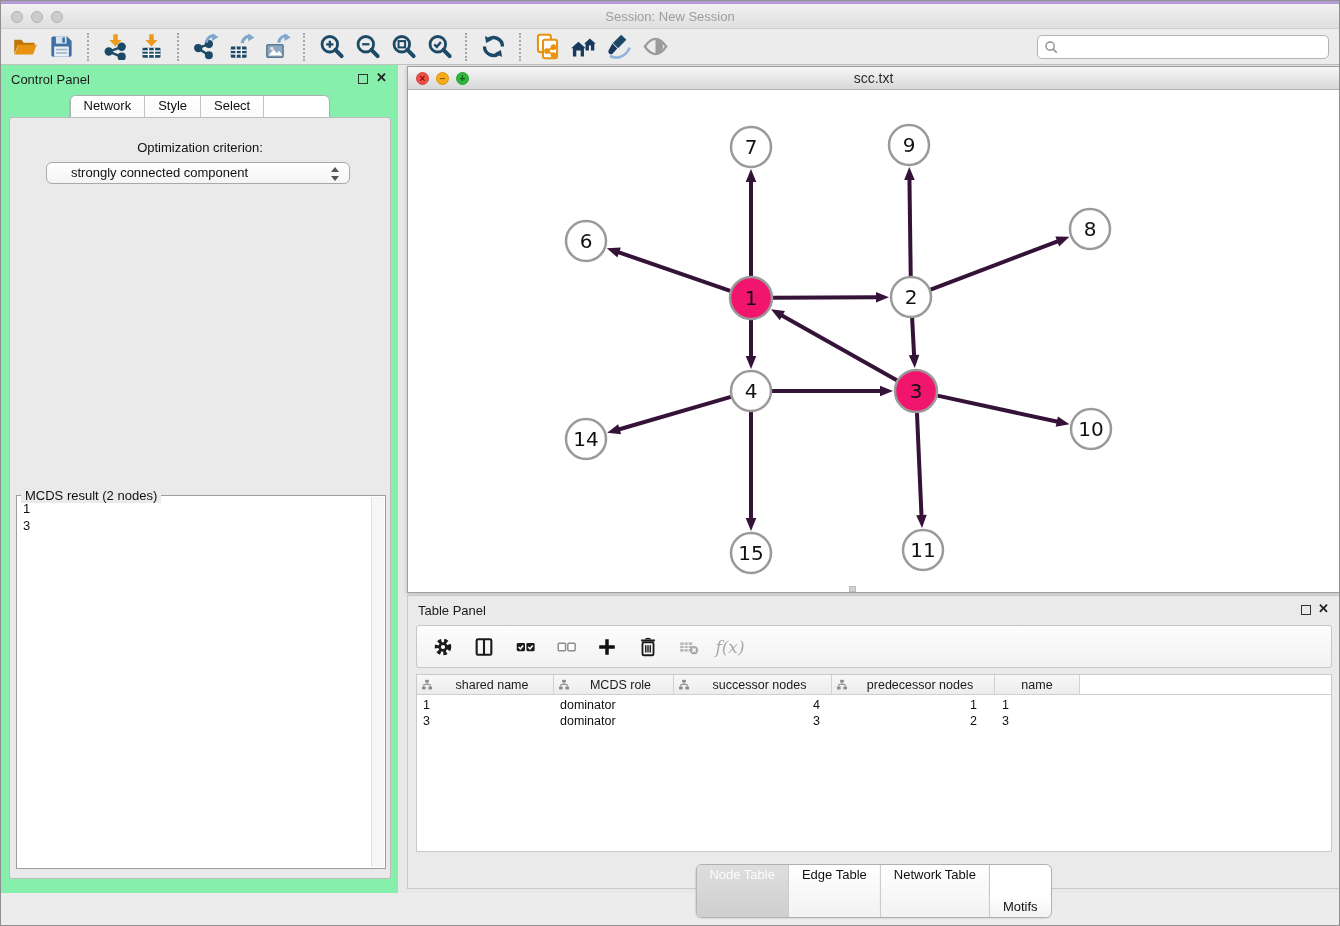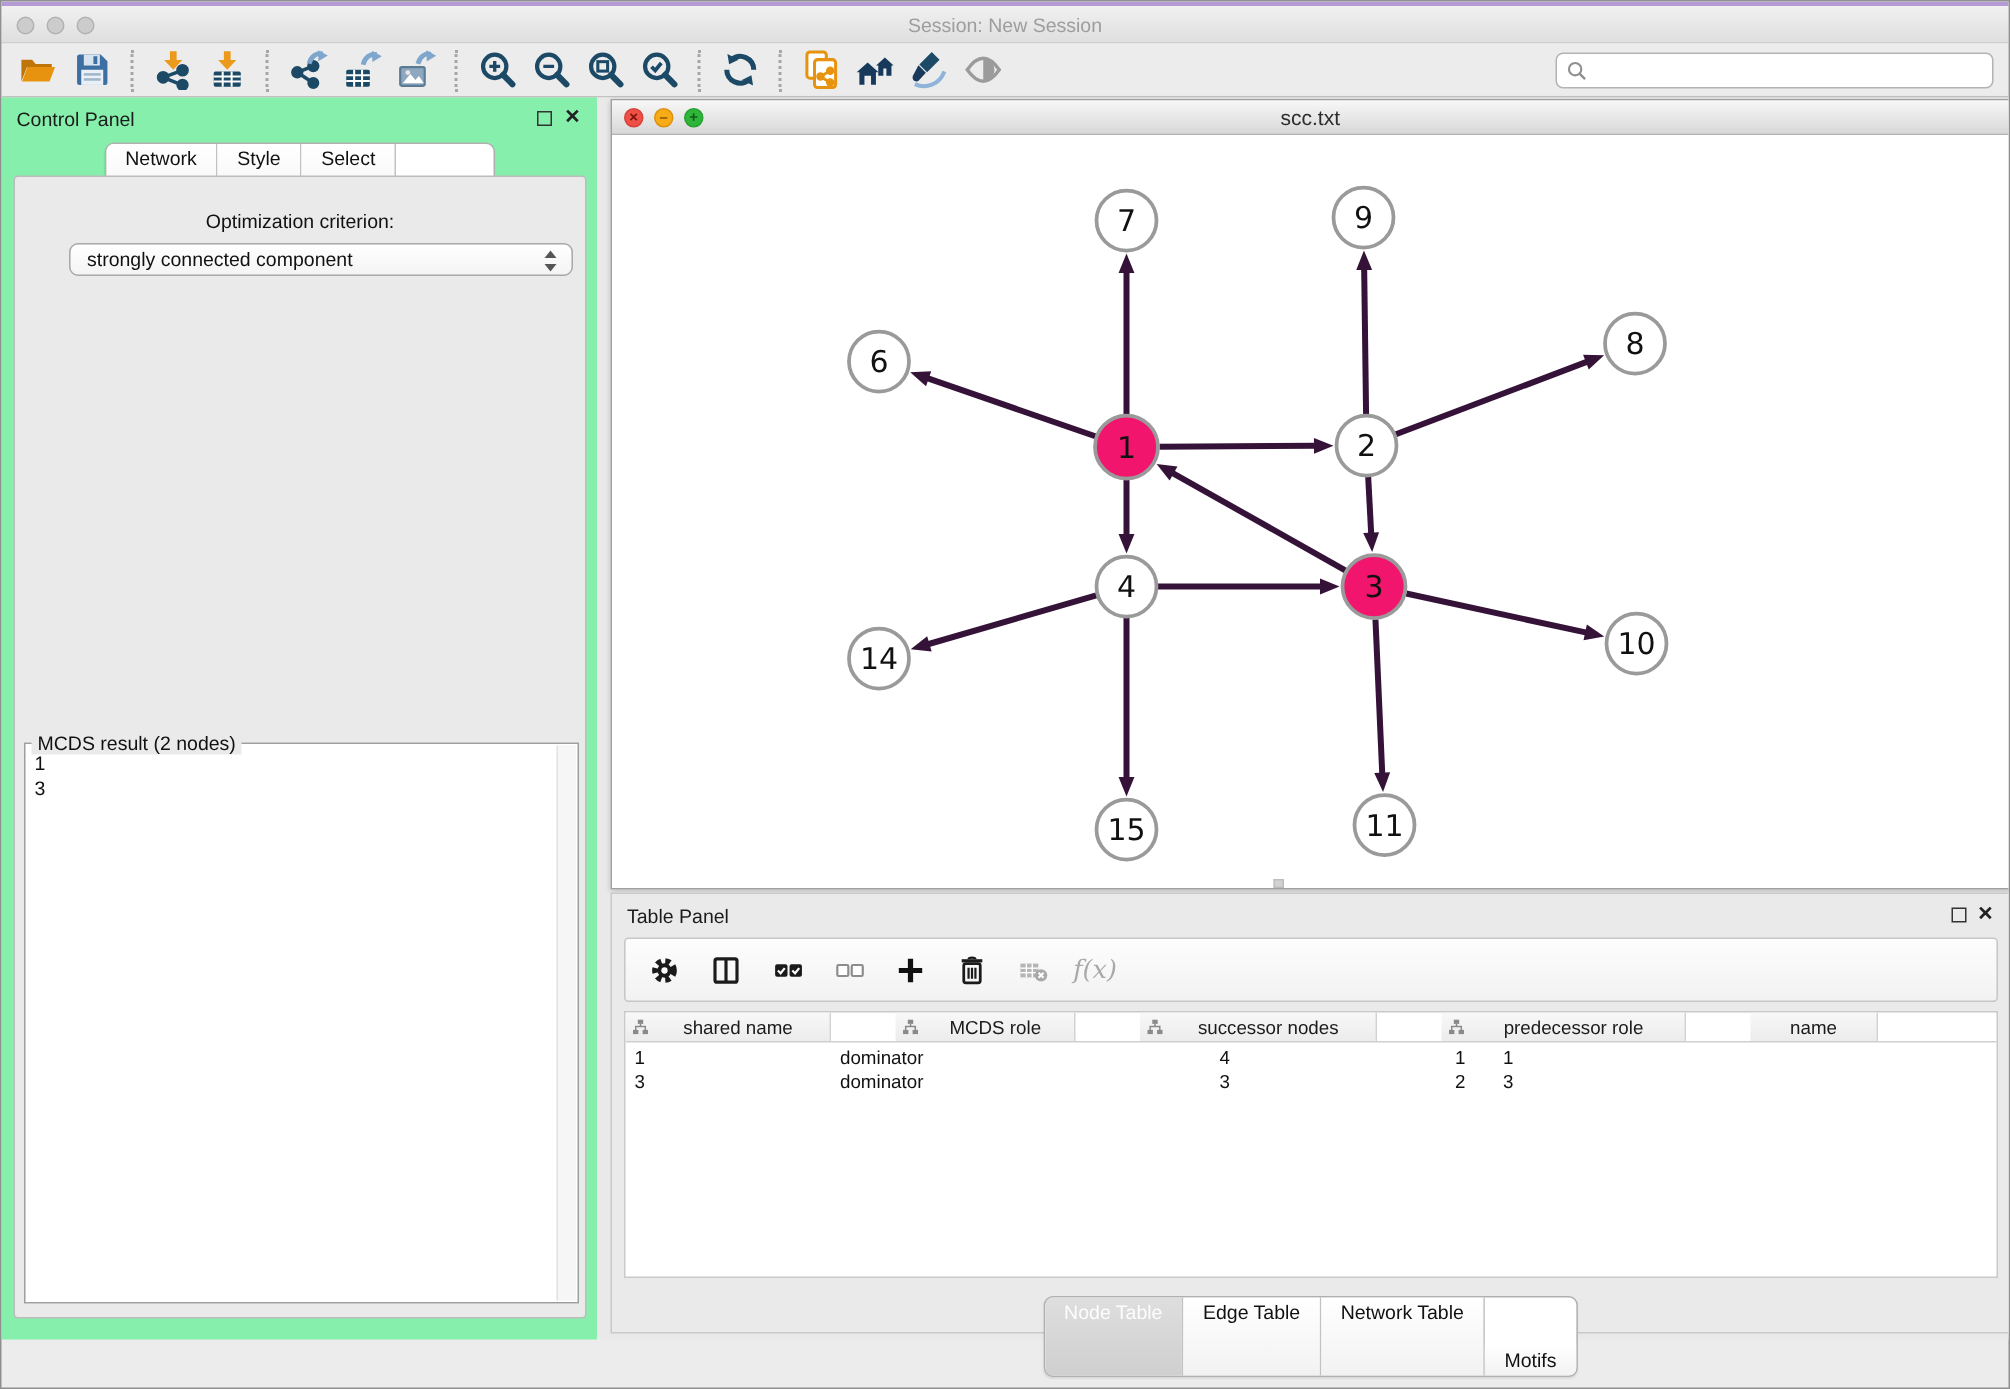--- a/index.html
+++ b/index.html
@@ -40,23 +40,23 @@
   .seg { display:inline-flex; border:1px solid #b0b0b0; border-radius:6px; overflow:hidden;
          background:#fff; box-shadow:0 1px 1px rgba(0,0,0,0.08); }
   .segitem { padding:2px 13px 3px; font-size:13px; color:#111; background:linear-gradient(#ffffff,#f2f2f2);
              border-right:1px solid #c2c2c2; white-space:nowrap; }
   .segitem:last-child { border-right:none;margin-top:32px; }
   .segitem.selected { background:linear-gradient(#dedede,#cfcfcf); color:#fdfdfd; }
   .cp-tabs { position:absolute; top:30px; left:50%; transform:translateX(-50%); }
   .cp-box { position:absolute; left:8px; top:52px; width:382px; height:762px; background:#eaeaea;
             border:1px solid #bcbcbc; border-radius:3px; }
   .opt-label { position:absolute; top:22px; left:0; right:0; text-align:center; font-size:13px; color:#111; }
-  .dropdown { position:absolute; top:44px; left:36px; width:336px; height:22px; background:linear-gradient(#ffffff,#f4f4f4);
+  .dropdown { position:absolute; top:44px; left:36px; width:304px; height:22px; background:linear-gradient(#ffffff,#f4f4f4);
               border:1px solid #a9a9a9; border-radius:6px; font-size:13px; color:#111; line-height:20px;
-              padding-left:11px; }
+              padding-left:24px; }
   .stepper { position:absolute; right:8px; top:3px; width:10px; height:16px; }
   .stepper .up { position:absolute; top:1px; left:0; width:0; height:0; border-left:4.5px solid transparent;
                  border-right:4.5px solid transparent; border-bottom:5.5px solid #555; }
   .stepper .down { position:absolute; bottom:1px; left:0; width:0; height:0; border-left:4.5px solid transparent;
                    border-right:4.5px solid transparent; border-top:5.5px solid #555; }
   .btn-row { position:absolute; top:76px; left:0; right:0; display:flex; justify-content:center; gap:14px; }
   .push-btn { height:22px; padding:0 13px; background:linear-gradient(#ffffff,#f1f1f1); border:1px solid #a9a9a9;
               border-radius:6px; font-size:13px; color:#111; line-height:20px; }
   .result-fieldset { position:absolute; left:6px; top:377px; width:370px; height:374px;
                      border:1px solid #9e9e9e; background:#fff; }
@@ -93,21 +93,21 @@
   .table-panel { position:absolute; left:9px; top:530px; width:933px; height:294px; background:#eaeaea;
                  border:1px solid #c9c9c9; }
   .tp-toolbar { position:absolute; left:8px; right:7px; top:29px; height:43px;
                 background:linear-gradient(#fdfdfd,#f2f2f2); border:1px solid #c7c7c7; border-radius:3px;
                 display:flex; align-items:center; padding-left:13px; gap:15px; }
   .tp-toolbar .tpbtn { width:26px; height:26px; display:flex; align-items:center; justify-content:center; }
   .tp-toolbar .tpbtn svg { width:22px; height:22px; }
   .fx { font-family:"DejaVu Serif",serif; font-style:italic; font-size:17px; color:#a9a9a9; }
   .tp-table { position:absolute; left:8px; right:7px; top:78px; height:178px; background:#fff;
               border:1px solid #c9c9c9; overflow:hidden; }
-  .thead { display:flex; height:20px; border-bottom:1px solid #cfcfcf;gap:43px; }
+  .thead { display:flex; height:20px; border-bottom:1px solid #cfcfcf; }
   .th { display:flex; align-items:center; padding:0 4px; background:linear-gradient(#f8f8f8,#ececec);
         border-right:1px solid #d2d2d2; font-size:12.5px; color:#1a1a1a; }
   .th .th-label { flex:1; text-align:center; }
   .th svg { width:12px; height:12px; margin-right:2px; flex:0 0 auto; }
   .tr { display:flex; height:16px; font-size:12.5px; color:#111; line-height:16px; }
   .tbody { padding-top:2px; }
   .td { overflow:hidden; white-space:nowrap; }
   .tp-tabs { position:absolute; left:50%; transform:translateX(-50%); top:268px; }
 
   
@@ -486,21 +486,21 @@
                 </svg>
                 <span class="th-label">successor nodes</span>
               </div>
               <div class="th" style="width: 163px;">
                 <svg viewBox="0 0 12 12">
                   <rect x="4.2" y="0.8" width="3.6" height="2.8" fill="#8a8a8a"></rect>
                   <path d="M6 3.6v1.8M2.8 7.6V5.4h6.4v2.2" stroke="#8a8a8a" fill="none" stroke-width="1"></path>
                   <rect x="1" y="7.6" width="3.6" height="2.8" fill="#8a8a8a"></rect>
                   <rect x="7.4" y="7.6" width="3.6" height="2.8" fill="#8a8a8a"></rect>
                 </svg>
-                <span class="th-label">predecessor role</span>
+                <span class="th-label">predecessor nodes</span>
               </div>
               <div class="th" style="width: 85px;">
                 <span class="th-label">name</span>
               </div>
             </div>
           <div class="tbody" id="table-body">
               <div class="tr">
                 <div class="td" style="width: 137px; text-align: left; padding: 0px 0px 0px 6px;">1</div>
                 <div class="td" style="width: 120px; text-align: left; padding: 0px 0px 0px 6px;">dominator</div>
                 <div class="td" style="width: 158px; text-align: right; padding: 0px 12px 0px 0px;">4</div>

